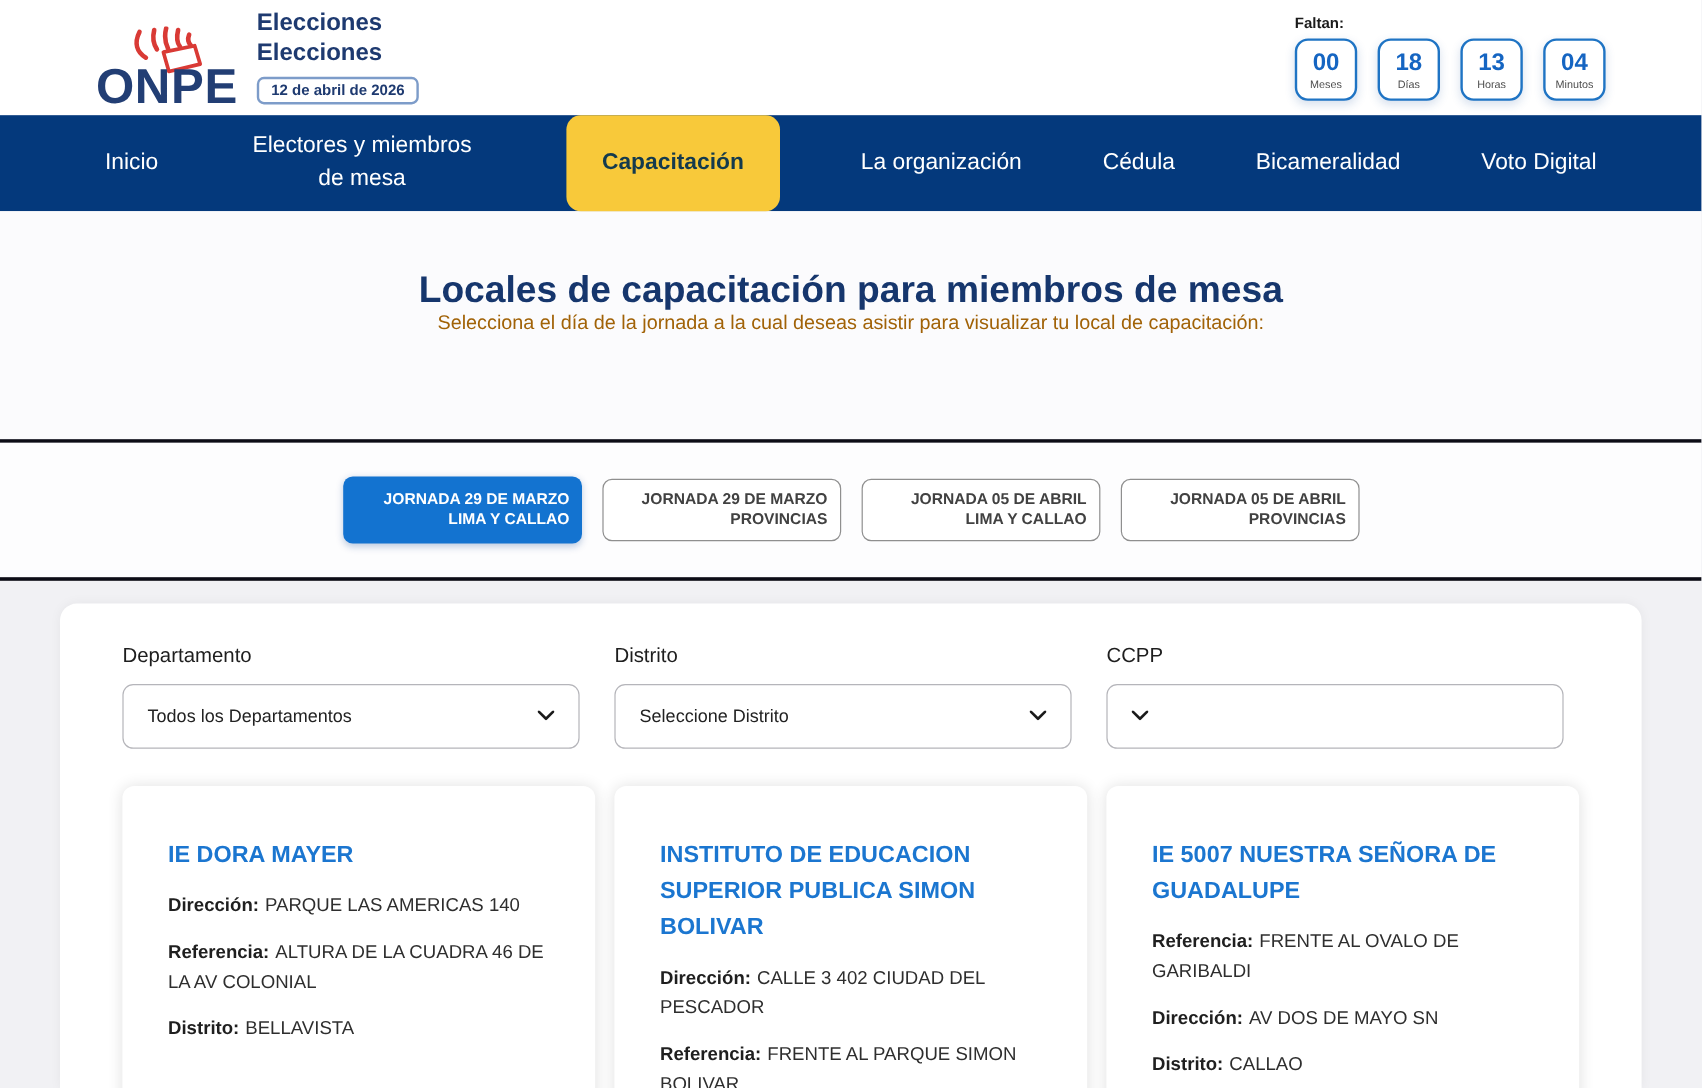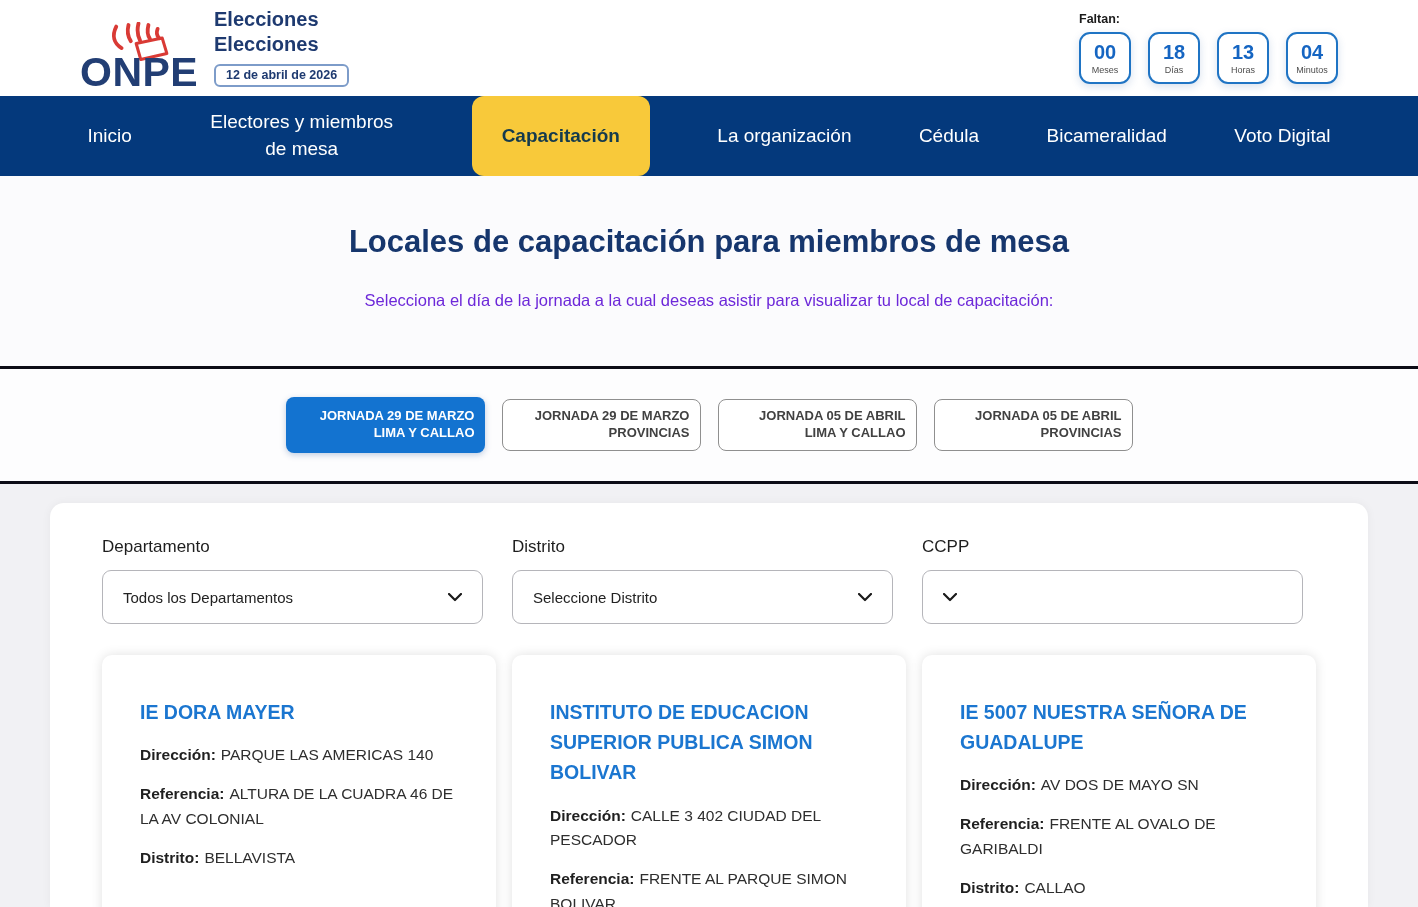--- a/index.html
+++ b/index.html
@@ -60,21 +60,21 @@
     height: 100%; display: flex; align-items: center;
     padding: 0 30px; border-radius: 12px;
   }
 
   
   .hero {
     height: 190px; background: #fbfbfd;
     text-align: center; padding-top: 48px;
   }
   .hero-title { font-size: 31px; font-weight: 700; color: #16366d; }
-  .hero-subtitle { font-size: 16.5px; color: #6d28d9; margin-top: 31px; }
+  .hero-subtitle { font-size: 16.5px; color: #a16207; }
 
   .rule { height: 3px; background: #0c0c16; }
 
   
   .jornada-strip {
     height: 112px; background: #fdfdfe;
     display: flex; align-items: center; justify-content: center; gap: 17px;
   }
   .jornada-btn {
     width: 199px; min-height: 50px; padding: 8px 10px;
@@ -270,24 +270,24 @@
           <b>Dirección:</b><span>CALLE 3 402 CIUDAD DEL PESCADOR</span>
         </p>
         <p class="card-row">
           <b>Referencia:</b><span>FRENTE AL PARQUE SIMON BOLIVAR</span>
         </p>
       </article>
 
       <article class="card">
         <h2 class="card-title">IE 5007 NUESTRA SEÑORA DE GUADALUPE</h2>
         <p class="card-row">
+          <b>Referencia:</b><span>FRENTE AL OVALO DE GARIBALDI</span>
+        </p>
+        <p class="card-row">
           <b>Dirección:</b><span>AV DOS DE MAYO SN</span>
-        </p>
-        <p class="card-row">
-          <b>Referencia:</b><span>FRENTE AL OVALO DE GARIBALDI</span>
         </p>
         <p class="card-row">
           <b>Distrito:</b><span>CALLAO</span>
         </p>
       </article>
 
     </div>
   </div>
 </main>
 

